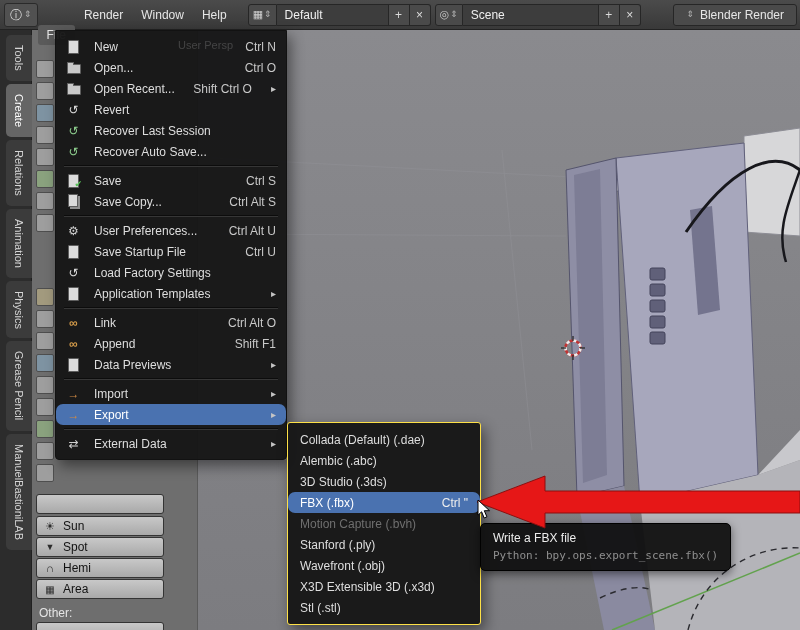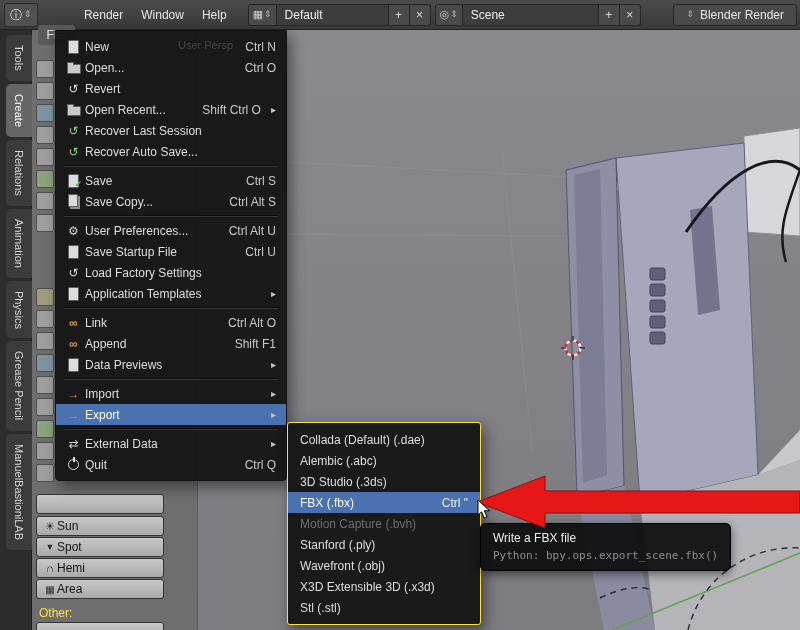--- a/index.html
+++ b/index.html
@@ -43,45 +43,45 @@
   .tab.active{background:#656565;color:#fff;}
 
   
   .shelf{position:absolute;left:32px;top:30px;width:166px;height:600px;z-index:5;background:#6e6e6e;
          border-right:1px solid #5a5a5a;box-sizing:border-box;}
   .chip{position:absolute;left:4px;width:16px;height:16px;background:#9e9e9e;border:1px solid #4e4e4e;
         border-radius:2px;}
   .chip.t1{background:#8aa27e;} .chip.t2{background:#7e93a2;} .chip.t3{background:#a29a7e;}
   .lampbtn{position:absolute;left:4px;width:128px;height:20px;box-sizing:border-box;
            background:linear-gradient(#c8c8c8,#a9a9a9);border:1px solid #343434;border-radius:3px;
-           color:#121212;display:flex;align-items:center;padding:0 6px;font-size:12px;}
+           color:#121212;display:flex;align-items:center;gap:6px;padding:0 6px;font-size:12px;}
   .lampico{width:14px;display:inline-flex;justify-content:center;color:#2c2c2c;}
   .i-sun::before{content:"☀";font-size:11px;}
   .i-spot::before{content:"▼";font-size:9px;}
   .i-hemi::before{content:"∩";font-size:11px;}
   .i-area::before{content:"▦";font-size:10px;}
-  .other{position:absolute;left:7px;top:576px;color:#fde047;font-size:12px;}
+  .other{position:absolute;left:7px;top:576px;color:#e5e5e5;font-size:12px;}
 
   
   .viewport{position:absolute;left:32px;top:30px;width:768px;height:600px;z-index:1;}
 
   
   .filemenu{position:absolute;left:55px;top:30px;width:232px;z-index:40;box-sizing:border-box;
             background:rgba(22,22,22,0.96);border:1px solid #121212;border-radius:0 0 4px 4px;
             padding:5px 0;box-shadow:4px 6px 14px rgba(0,0,0,.45);}
   .submenu{position:absolute;left:287px;top:422px;width:194px;z-index:41;box-sizing:border-box;
            background:rgba(22,22,22,0.96);border:1px solid #fde047;border-radius:3px;
            padding:6px 0;box-shadow:4px 6px 14px rgba(0,0,0,.45);}
-  .mi,.smi{height:21px;display:flex;align-items:center;padding:0 10px;gap:4px;color:#dedede;cursor:default;}
+  .mi,.smi{height:21px;display:flex;align-items:center;padding:0 10px;gap:13px;color:#dedede;cursor:default;}
   .smi{padding:0 12px;}
   .lbl{white-space:nowrap;}
   .sc{margin-left:auto;color:#c9c9c9;white-space:nowrap;}
   .arr{margin-left:6px;display:inline-flex;}
   .arr::before{content:"▸";font-size:10px;color:#c5c5c5;}
-  .mi.hl,.smi.sel{background:#4a72b0;color:#fff;}
+  .mi.hl,.smi.sel{background:#4a72b0;color:#fff;border-radius:7px;}
   .mi.hl .sc,.smi.sel .sc{color:#eee;}
   .smi.dis{color:#6f6f6f;}
   .sep{height:8px;display:flex;align-items:center;padding:0 8px;}
   .sep>div{width:100%;height:0;border-top:1px solid #0c0c0c;border-bottom:1px solid #363636;}
   .ghost{position:absolute;left:122px;top:8px;color:#bdbdbd;opacity:.25;font-size:11px;pointer-events:none;}
 
   
   .ic{position:relative;width:15px;height:15px;flex:0 0 15px;display:flex;align-items:center;
       justify-content:center;line-height:1;}
   .ic-page::before{content:"";display:block;width:9px;height:12px;background:#dcdcdc;
@@ -265,31 +265,31 @@
       <span class="ic ic-page"></span>
       <span class="lbl">New</span>
       <span class="sc">Ctrl N</span>
     </div>
     <div class="mi">
       <span class="ic ic-folder"></span>
       <span class="lbl">Open...</span>
       <span class="sc">Ctrl O</span>
     </div>
     <div class="mi">
-      <span class="ic ic-revert"></span>
-      <span class="lbl">Revert</span>
-      <span class="sc"></span>
-    </div>
-    <div class="mi">
       <span class="ic ic-folder"></span>
       <span class="lbl">Open Recent...</span>
       <span class="sc">Shift Ctrl O</span>
       <span class="arr"></span>
     </div>
     <div class="mi">
+      <span class="ic ic-revert"></span>
+      <span class="lbl">Revert</span>
+      <span class="sc"></span>
+    </div>
+    <div class="mi">
       <span class="ic ic-recover"></span>
       <span class="lbl">Recover Last Session</span>
       <span class="sc"></span>
     </div>
     <div class="mi">
       <span class="ic ic-recover"></span>
       <span class="lbl">Recover Auto Save...</span>
       <span class="sc"></span>
     </div>
 
@@ -375,25 +375,20 @@
     <div class="sep">
         <div></div>
       </div>
 
     <div class="mi">
       <span class="ic ic-ext"></span>
       <span class="lbl">External Data</span>
       <span class="sc"></span>
       <span class="arr"></span>
     </div>
-    <div class="mi">
-      <span class="ic ic-quit"></span>
-      <span class="lbl">Quit</span>
-      <span class="sc">Ctrl Q</span>
-    </div>
   </div>
 
   <div class="submenu">
     <div class="smi">
       <span class="lbl">Collada (Default) (.dae)</span>
     </div>
     <div class="smi">
       <span class="lbl">Alembic (.abc)</span>
     </div>
     <div class="smi">

